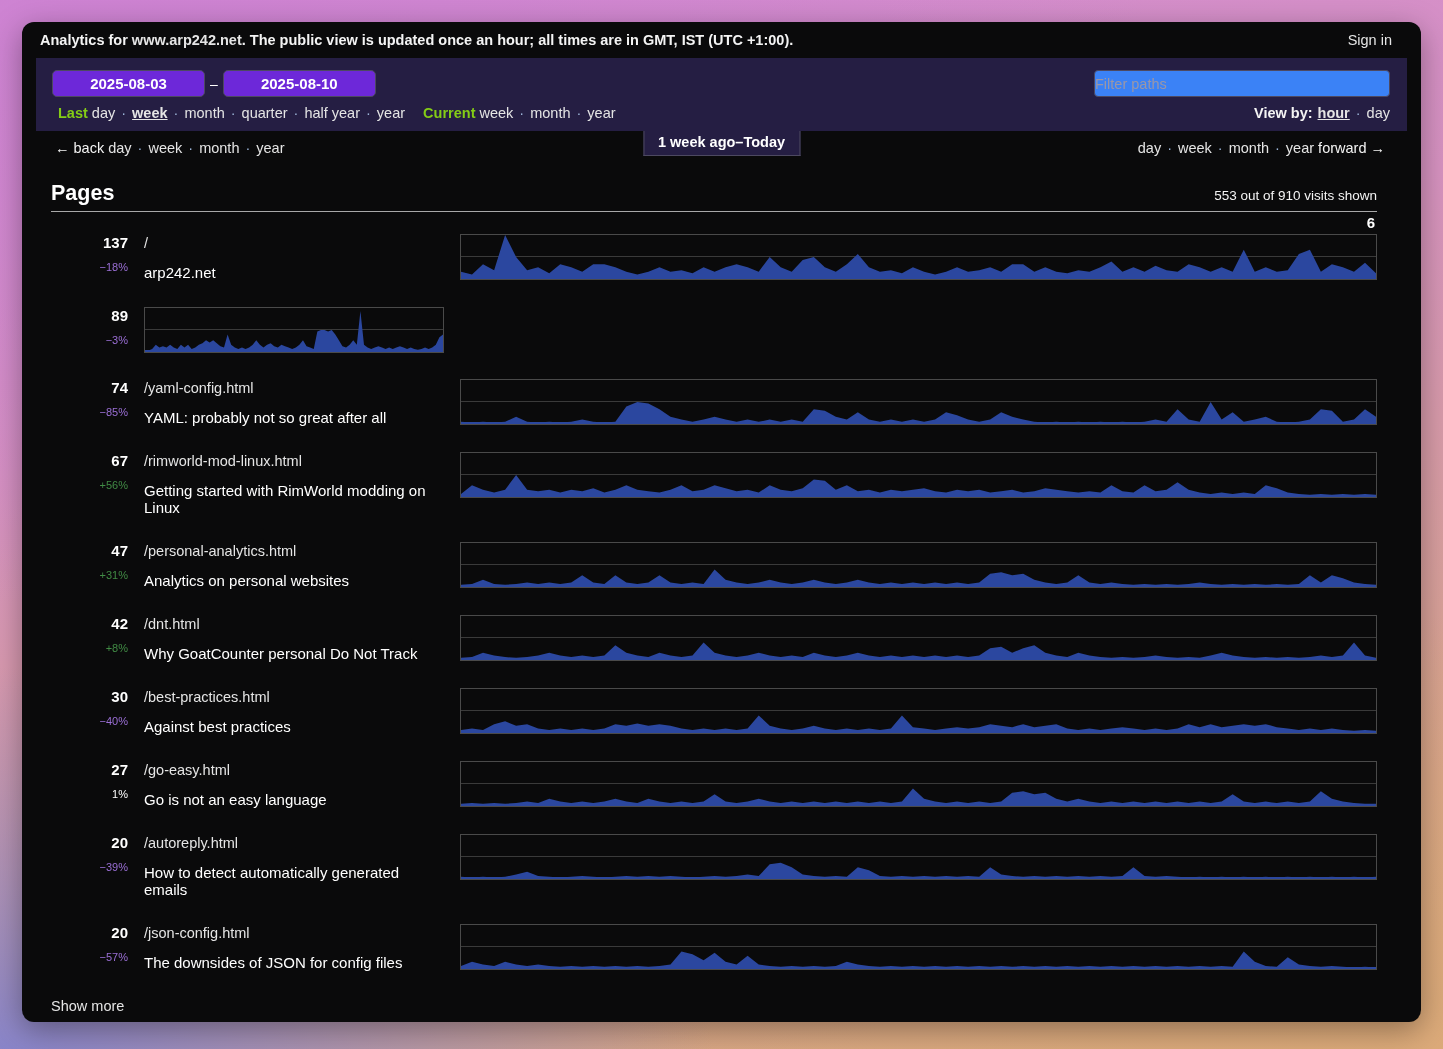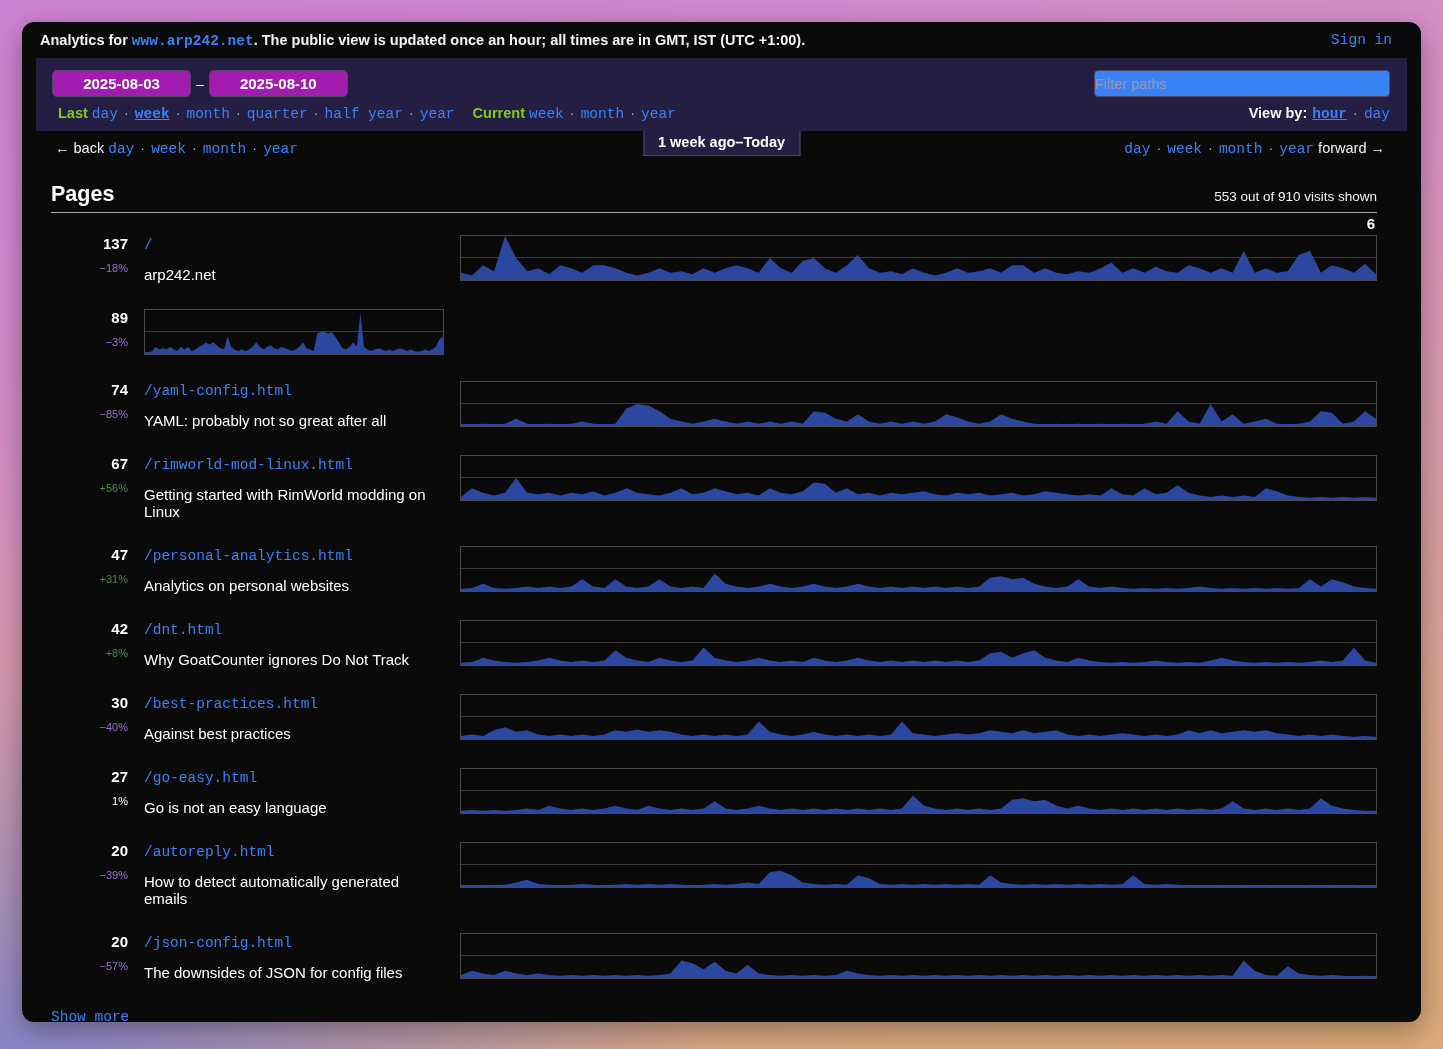--- a/index.html
+++ b/index.html
@@ -13,42 +13,42 @@
       radial-gradient(120% 110% at 8% -8%, #cd82d2 0%, rgba(205,130,210,0) 60%),
       linear-gradient(168deg, #d289d3 0%, #d793c1 35%, #d9a394 72%, #d9aa7c 100%);
     position:relative;
   }
   .card {
     position:absolute; left:22px; top:22px; width:1399px; height:1000px;
     background:#0a0a0b; border-radius:12px; overflow:hidden;
     box-shadow:0 8px 30px rgba(0,0,0,.35);
     color:#fff;
   }
-  a { color:#3b82f6; text-decoration:none; cursor:pointer;font-family:Liberation Mono, monospace; }
+  a { color:#e5e5e5; text-decoration:none; cursor:pointer; }
   .sep { color:#9db6d9; margin:0 6px; }
   .active { font-weight:700; text-decoration:underline; }
 
   
   .topbar {
     height:36px; display:flex; align-items:center; justify-content:space-between;
     padding:0 29px 0 18px; font-size:14.5px;
   }
   .topbar-text { font-weight:600; }
   .topbar-text .plain { color:#f4f4f4; }
 
   
   .controls {
     margin:0 14px; height:73px; background:#251e43;
     display:flex; justify-content:space-between;
     padding:12px 17px 0 16px;
   }
   .ctrl-left { display:flex; flex-direction:column; }
   .dates { display:flex; align-items:center; }
   .date-input {
-    width:139px; height:27px; background:#a21caf; color:#fff;
+    width:153px; height:27px; background:#6d28d9; color:#fff;
     border:1px solid #4d4961; border-radius:5px; text-align:center;
     font-size:15px; font-weight:600; font-family:"Liberation Sans",sans-serif;
   }
   .date-dash { margin:0 5px; color:#fff; font-size:14px; }
   .periods { margin-top:8px; font-size:14.5px; padding-left:6px; }
   .periods .lbl { color:#84cc16; font-weight:600; }
   .periods .grp2 { margin-left:14px; }
   .ctrl-right { display:flex; flex-direction:column; align-items:flex-end; }
   .filter-input {
     width:296px; height:27px; background:#3b82f6; color:#e8e8e8;
@@ -232,21 +232,21 @@
             </svg>
             <div class="chart-base"></div>
           </div>
       </div>
 
       <div class="page-row">
         <div class="row-meta">
             <div class="count">42</div>
             <div class="change"><span class="pos">+8%</span></div>
           </div>
-        <div class="row-texts"><a class="path">/dnt.html</a><div class="ptitle">Why GoatCounter ignores Do Not Track</div></div>
+        <div class="row-texts"><a class="path">/dnt.html</a><div class="ptitle">Why GoatCounter personal Do Not Track</div></div>
         <div class="chart-box">
             <svg viewBox="0 0 840 60" preserveAspectRatio="none">
               <polygon points="0,60 0.0,57.0 10.1,56.0 20.2,50.0 30.4,54.0 40.5,56.0 50.6,57.0 60.7,56.0 70.8,54.0 81.0,50.0 91.1,54.0 101.2,56.0 111.3,54.0 121.4,56.0 131.6,54.0 141.7,40.0 151.8,50.0 161.9,54.0 172.0,56.0 182.2,50.0 192.3,54.0 202.4,56.0 212.5,54.0 222.7,36.0 232.8,50.0 242.9,54.0 253.0,56.0 263.1,54.0 273.3,50.0 283.4,54.0 293.5,56.0 303.6,54.0 313.7,56.0 323.9,50.0 334.0,54.0 344.1,56.0 354.2,54.0 364.3,50.0 374.5,54.0 384.6,56.0 394.7,54.0 404.8,56.0 414.9,54.0 425.1,56.0 435.2,54.0 445.3,56.0 455.4,54.0 465.5,56.0 475.7,54.0 485.8,44.0 495.9,42.0 506.0,50.0 516.1,44.0 526.3,40.0 536.4,50.0 546.5,54.0 556.6,56.0 566.7,50.0 576.9,54.0 587.0,56.0 597.1,57.0 607.2,56.0 617.3,57.0 627.5,56.0 637.6,54.0 647.7,56.0 657.8,57.0 668.0,56.0 678.1,57.0 688.2,54.0 698.3,50.0 708.4,54.0 718.6,56.0 728.7,57.0 738.8,56.0 748.9,57.0 759.0,56.0 769.2,57.0 779.3,56.0 789.4,54.0 799.5,56.0 809.6,54.0 819.8,36.0 829.9,54.0 840.0,57.0 840,60" fill="#2b479f"></polygon>
             </svg>
             <div class="chart-base"></div>
           </div>
       </div>
 
       <div class="page-row">
         <div class="row-meta">

